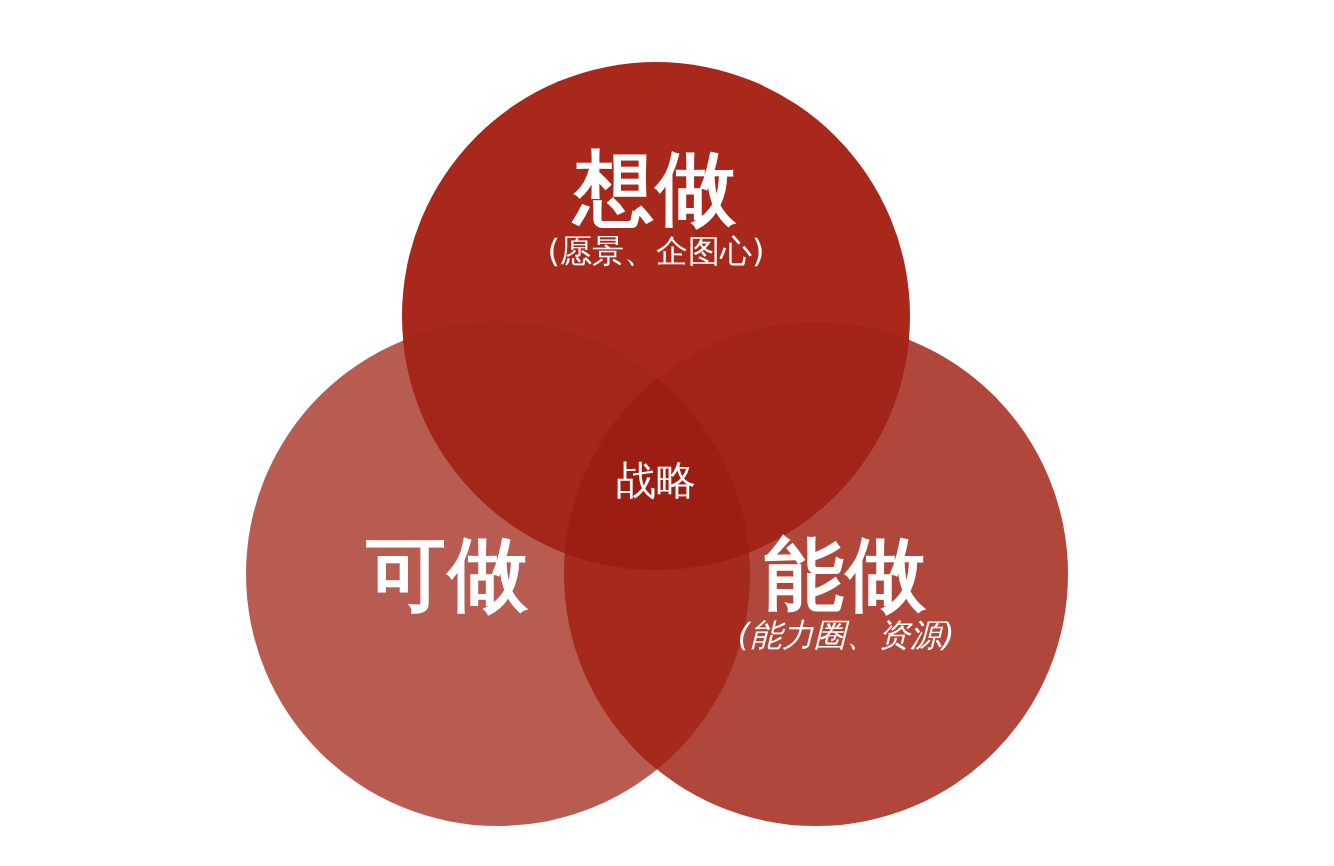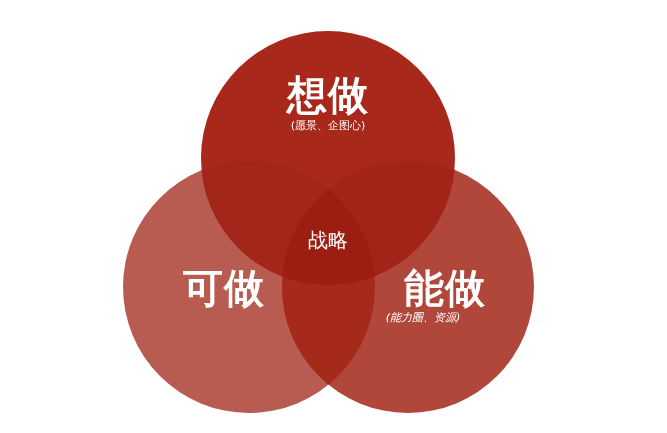--- a/index.html
+++ b/index.html
@@ -2,21 +2,21 @@
 <html><head>
 <meta charset="utf-8">
 <style>
   html, body { margin:0; padding:0; background:#ffffff; }
   body { width:667px; height:433px; overflow:hidden; position:relative;
          font-family: "DejaVu Sans", "Liberation Sans", sans-serif; }
   .stage { position:absolute; left:0; top:0; width:537px; height:433px;padding-left:12px; }
   svg { position:absolute; left:0; top:0; }
   .label { position:absolute; color:#ffffff; text-align:center; transform:translateX(-50%); white-space:nowrap; }
   .title { font-family: "DejaVu Serif", "Liberation Serif", serif; font-weight:bold; font-size:40px; line-height:44px; letter-spacing:1px; }
-  .sub { font-size:11px; line-height:14px; }
+  .sub { font-size:16px; line-height:14px; }
   .center-text { font-size:20px; line-height:28px; }
 </style>
 </head>
 <body>
 
 <div class="stage">
   <svg width="667" height="433" viewBox="0 0 667 433">
     <defs>
       <clipPath id="clipTop">
           <circle cx="328" cy="158" r="127"></circle>
@@ -44,17 +44,17 @@
         <circle cx="408" cy="287" r="126" fill="#9c1e12"></circle>
       </g>
     </g>
   </svg>
 
   <div class="label title" style="left:328px; top:73px;">想做</div>
   <div class="label sub" style="left:328px; top:119px;">(愿景、企图心)</div>
 
   <div class="label title" style="left:224px; top:266px;">可做</div>
 
-  <div class="label title" style="left:445px; top:266px;">能做</div>
+  <div class="label title" style="left:423px; top:266px;">能做</div>
   <div class="label sub" style="left:423px; top:311px;font-style:italic;">(能力圈、资源)</div>
 
   <div class="label center-text" style="left:328px; top:226px;">战略</div>
 </div>
 
 </body></html>

